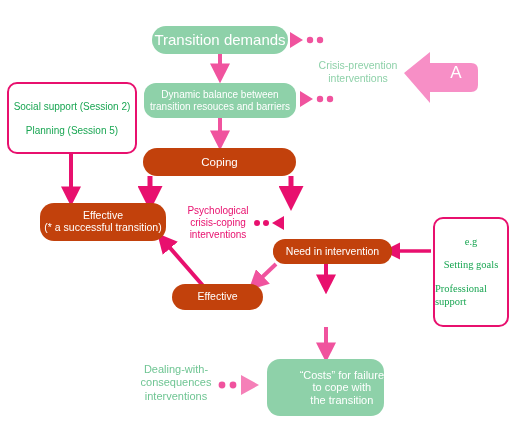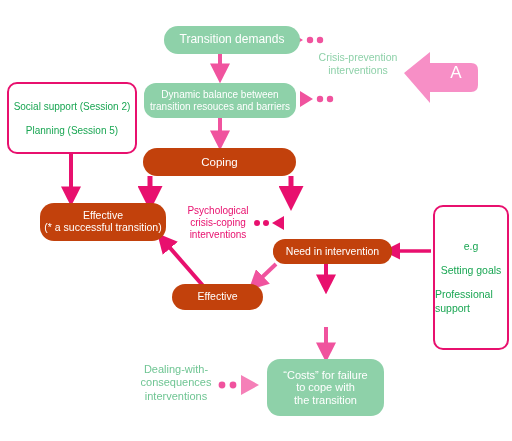--- a/index.html
+++ b/index.html
@@ -9,21 +9,21 @@
   .node{position:absolute;display:flex;align-items:center;justify-content:center;
         text-align:center;color:#ffffff;line-height:1.12;box-sizing:border-box;}
   .node.light{background:#8ed1a9;}
   .node.dark{background:#c2410c;}
   .boxout{position:absolute;box-sizing:border-box;background:#ffffff;
           border:2px solid #e8106e;border-radius:10px;
           display:flex;flex-direction:column;align-items:center;justify-content:center;
           color:#1aa653;}
   .lbl{position:absolute;text-align:center;line-height:1.22;}
   .lbl.pink{color:#e8106e;}
-  .lbl.green{color:#8ed1a9;}
+  .lbl.green{color:#8ed1a9;margin-top:8px;}
   .lbl.greenmid{color:#6fc593;}
   svg{position:absolute;left:0;top:0;overflow:visible;}
   .bigA{position:absolute;color:#ffffff;}
 </style>
 </head>
 <body>
 
 <div id="canvas">
 
   <svg width="512" height="441">
@@ -79,21 +79,21 @@
       <circle cx="233" cy="385" r="3.4" fill="#f0539e"></circle>
       <path d="M241,385 L241,375 L259,385 L241,395 z" fill="#f580b8"></path>
     </g>
 
     <g>
       <path d="M404,73 L430,52 L430,63 L471,63 Q478,63 478,70 L478,85 Q478,92 471,92
                L430,92 L430,103 z" fill="#f78fc6"></path>
     </g>
   </svg>
 
-  <div class="node light" style="left:164px;top:26px;width:136px;height:28px;border-radius:14px;font-size:12px;">
+  <div class="node light" style="left:152px;top:26px;width:136px;height:28px;border-radius:14px;font-size:15px;">
     <span>Transition demands</span>
   </div>
 
   <div class="node light" style="left:144px;top:83px;width:152px;height:35px;border-radius:12px;font-size:10px;">
     <span>
       <span>Dynamic balance between</span><br>
       <span>transition resouces and barriers</span>
     </span>
   </div>
 
@@ -111,34 +111,34 @@
 
   <div class="node dark" style="left:273px;top:239px;width:119px;height:25px;border-radius:12px;font-size:10.5px;">
     <span>Need in intervention</span>
   </div>
 
   <div class="node dark" style="left:172px;top:284px;width:91px;height:26px;border-radius:13px;font-size:10.5px;">
     <span>Effective</span>
   </div>
 
 
-  <div class="node light" style="left:267px;top:359px;width:117px;height:57px;border-radius:13px;font-size:11px;">
+  <div class="node light" style="left:267px;top:359px;width:117px;height:57px;border-radius:13px;font-size:11px;justify-content:flex-end;">
     <span>
       <span>“Costs” for failure</span><br>
       <span>to cope with</span><br>
       <span>the transition</span>
     </span>
   </div>
 
   <div class="boxout" style="left:7px;top:82px;width:130px;height:72px;font-size:10px;">
     <div style="margin-bottom:13px;">Social support (Session 2)</div>
     <div>Planning (Session 5)</div>
   </div>
 
-  <div class="boxout" style="left:433px;top:205px;width:76px;height:145px;font-size:10.5px;">
+  <div class="boxout" style="left:433px;top:217px;width:76px;height:110px;font-size:10.5px;font-family:Liberation Serif, serif;">
     <div style="margin-bottom:12px;">e.g</div>
     <div style="margin-bottom:12px;">Setting goals</div>
     <div style="line-height:1.25;">Professional support</div>
   </div>
 
   <div class="lbl green" style="left:310px;top:51px;width:96px;font-size:10.5px;">
     <span>Crisis-prevention</span><br>
     <span>interventions</span>
   </div>
 

